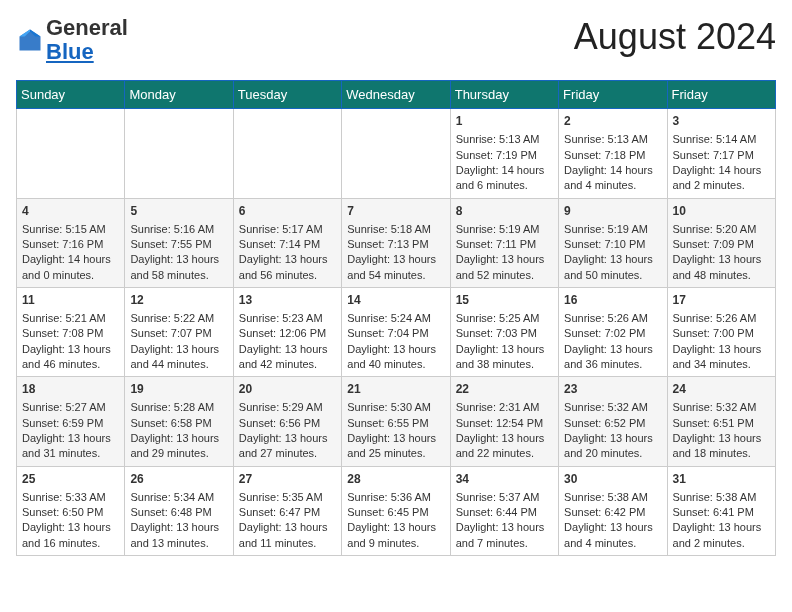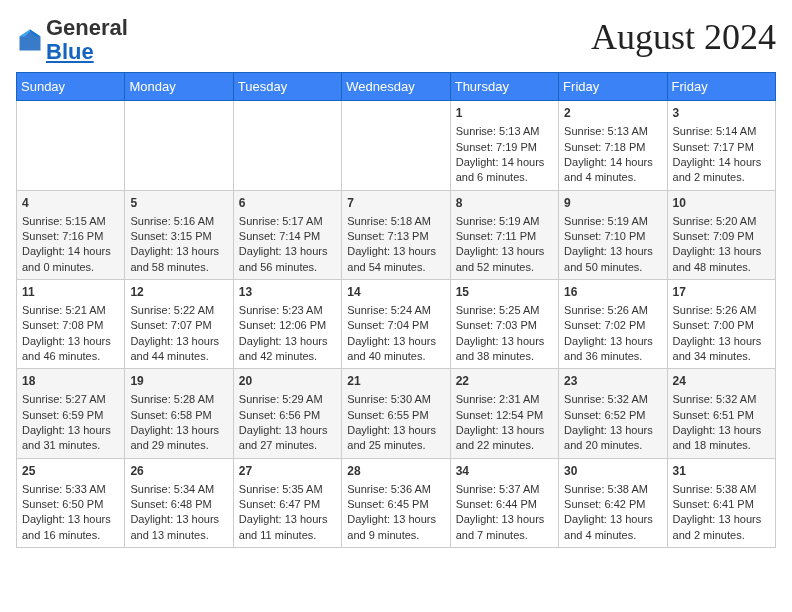--- a/index.html
+++ b/index.html
@@ -7,21 +7,21 @@
       font-family: Arial, sans-serif;
       background: #fff;
       width: 792px;
       min-height: 612px;
       padding: 16px;
     }
     .header {
       display: flex;
       justify-content: space-between;
       align-items: flex-start;
-      margin-bottom: 8px;
+      margin-bottom: 16px;
     }
     .logo {
       display: flex;
       align-items: center;
     }
     .logo-text {
       font-size: 22px;
       font-weight: bold;
       line-height: 1.1;
     }
@@ -32,33 +32,32 @@
       height: 28px;
       margin-right: 2px;
     }
     .title-block {
       text-align: right;
     }
     .month-year {
       font-size: 36px;
       color: #222;
       font-weight: 300;
-      font-family: Liberation Serif, serif;
     }
     .location {
       font-size: 15px;
       color: #444;
     }
     table {
       width: 100%;
       border-collapse: collapse;
       font-size: 11px;
     }
     thead tr th {
-      background-color: #3b82f6;
+      background-color: #0f766e;
       color: #fff;
       padding: 6px 4px;
       text-align: left;
       font-size: 13px;
       font-weight: normal;
       border: 1px solid #1565c0;
     }
     tbody tr td {
       border: 1px solid #ccc;
       vertical-align: top;
@@ -120,21 +119,21 @@
         <td class="empty-cell"></td>
         <td class="empty-cell"></td>
         <td class="empty-cell"></td>
         <td class="empty-cell"></td>
         <td><span class="day-number">1</span><span>Sunrise: 5:13 AM</span><br><span>Sunset: 7:19 PM</span><br><span>Daylight: 14 hours</span><br><span>and 6 minutes.</span></td>
         <td><span class="day-number">2</span><span>Sunrise: 5:13 AM</span><br><span>Sunset: 7:18 PM</span><br><span>Daylight: 14 hours</span><br><span>and 4 minutes.</span></td>
         <td><span class="day-number">3</span><span>Sunrise: 5:14 AM</span><br><span>Sunset: 7:17 PM</span><br><span>Daylight: 14 hours</span><br><span>and 2 minutes.</span></td>
       </tr>
       <tr>
         <td><span class="day-number">4</span><span>Sunrise: 5:15 AM</span><br><span>Sunset: 7:16 PM</span><br><span>Daylight: 14 hours</span><br><span>and 0 minutes.</span></td>
-        <td><span class="day-number">5</span><span>Sunrise: 5:16 AM</span><br><span>Sunset: 3:15 PM</span><br><span>Daylight: 13 hours</span><br><span>and 58 minutes.</span></td>
+        <td><span class="day-number">5</span><span>Sunrise: 5:16 AM</span><br><span>Sunset: 7:55 PM</span><br><span>Daylight: 13 hours</span><br><span>and 58 minutes.</span></td>
         <td><span class="day-number">6</span><span>Sunrise: 5:17 AM</span><br><span>Sunset: 7:14 PM</span><br><span>Daylight: 13 hours</span><br><span>and 56 minutes.</span></td>
         <td><span class="day-number">7</span><span>Sunrise: 5:18 AM</span><br><span>Sunset: 7:13 PM</span><br><span>Daylight: 13 hours</span><br><span>and 54 minutes.</span></td>
         <td><span class="day-number">8</span><span>Sunrise: 5:19 AM</span><br><span>Sunset: 7:11 PM</span><br><span>Daylight: 13 hours</span><br><span>and 52 minutes.</span></td>
         <td><span class="day-number">9</span><span>Sunrise: 5:19 AM</span><br><span>Sunset: 7:10 PM</span><br><span>Daylight: 13 hours</span><br><span>and 50 minutes.</span></td>
         <td><span class="day-number">10</span><span>Sunrise: 5:20 AM</span><br><span>Sunset: 7:09 PM</span><br><span>Daylight: 13 hours</span><br><span>and 48 minutes.</span></td>
       </tr>
       <tr>
         <td><span class="day-number">11</span><span>Sunrise: 5:21 AM</span><br><span>Sunset: 7:08 PM</span><br><span>Daylight: 13 hours</span><br><span>and 46 minutes.</span></td>
         <td><span class="day-number">12</span><span>Sunrise: 5:22 AM</span><br><span>Sunset: 7:07 PM</span><br><span>Daylight: 13 hours</span><br><span>and 44 minutes.</span></td>
         <td><span class="day-number">13</span><span>Sunrise: 5:23 AM</span><br><span>Sunset: 12:06 PM</span><br><span>Daylight: 13 hours</span><br><span>and 42 minutes.</span></td>

